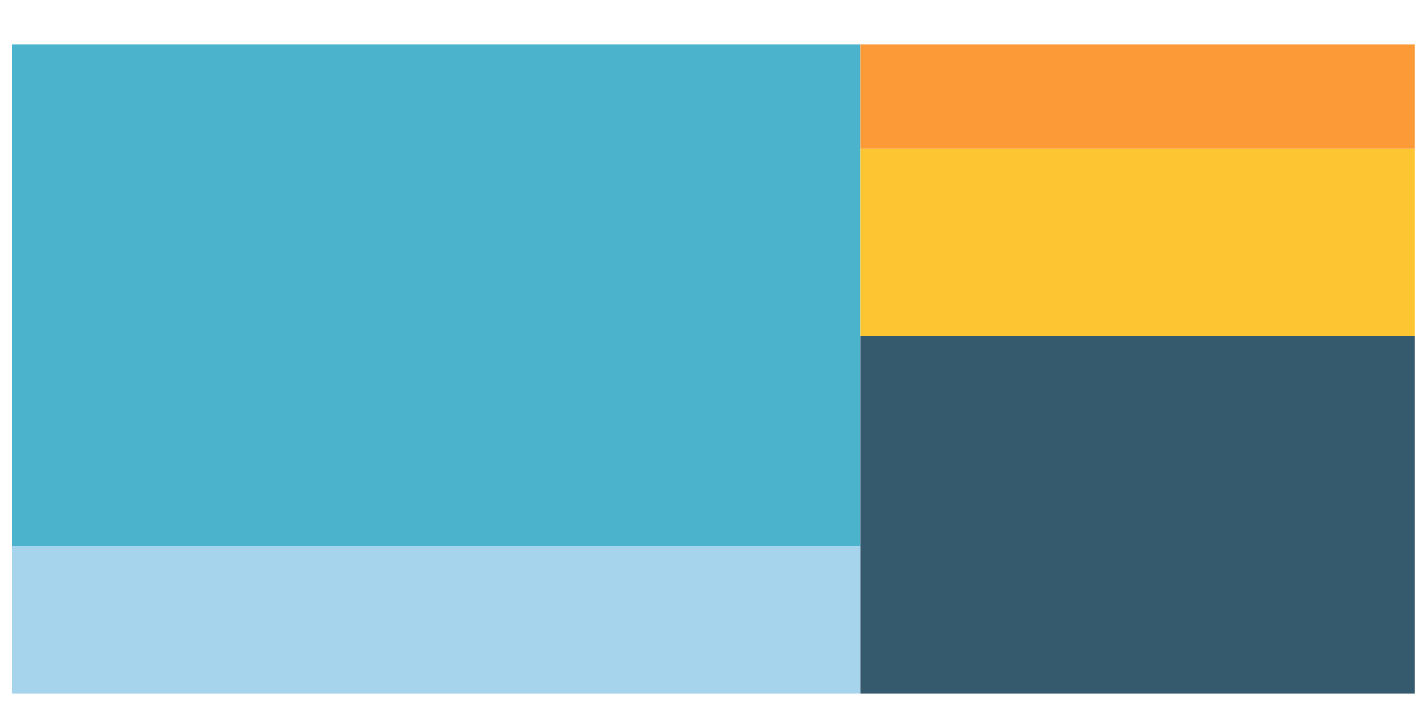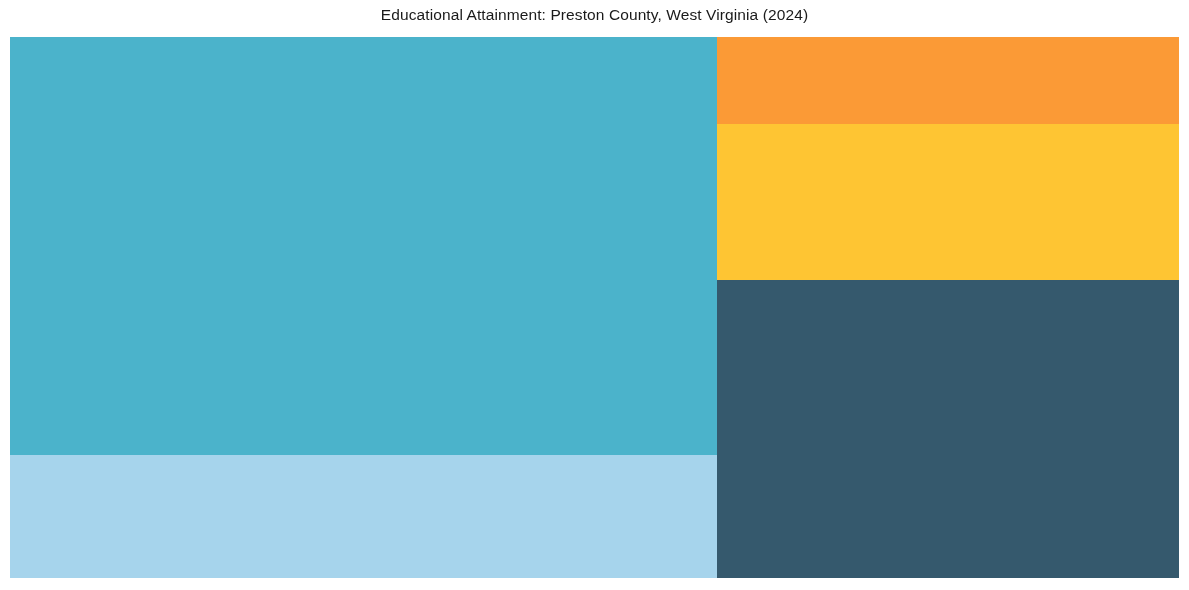--- a/index.html
+++ b/index.html
@@ -44,21 +44,20 @@
     position: absolute;
     box-sizing: border-box;
     overflow: hidden;
   }
 </style>
 </head>
 <body>
 
 <div id="figure">
 
-  <div id="chart-title">Educational Attainment: Preston County, West Virginia (2024)</div>
 
   <div id="treemap">
 
   <div class="tm-tile" title="High school graduate (includes equivalency)" style="left: 0px; top: 0px; width: 707px; height: 418px; background: rgb(75, 179, 203);"></div>
       <div class="tm-tile" title="Some college, no degree" style="left: 0px; top: 418px; width: 707px; height: 123px; background: rgb(166, 212, 236);"></div>
       <div class="tm-tile" title="Bachelor's degree" style="left: 707px; top: 0px; width: 462px; height: 87px; background: rgb(251, 154, 54);"></div>
       <div class="tm-tile" title="Graduate or professional degree" style="left: 707px; top: 87px; width: 462px; height: 156px; background: rgb(254, 197, 51);"></div>
       <div class="tm-tile" title="Less than high school diploma" style="left: 707px; top: 243px; width: 462px; height: 298px; background: rgb(53, 89, 109);"></div>
     </div>
 

